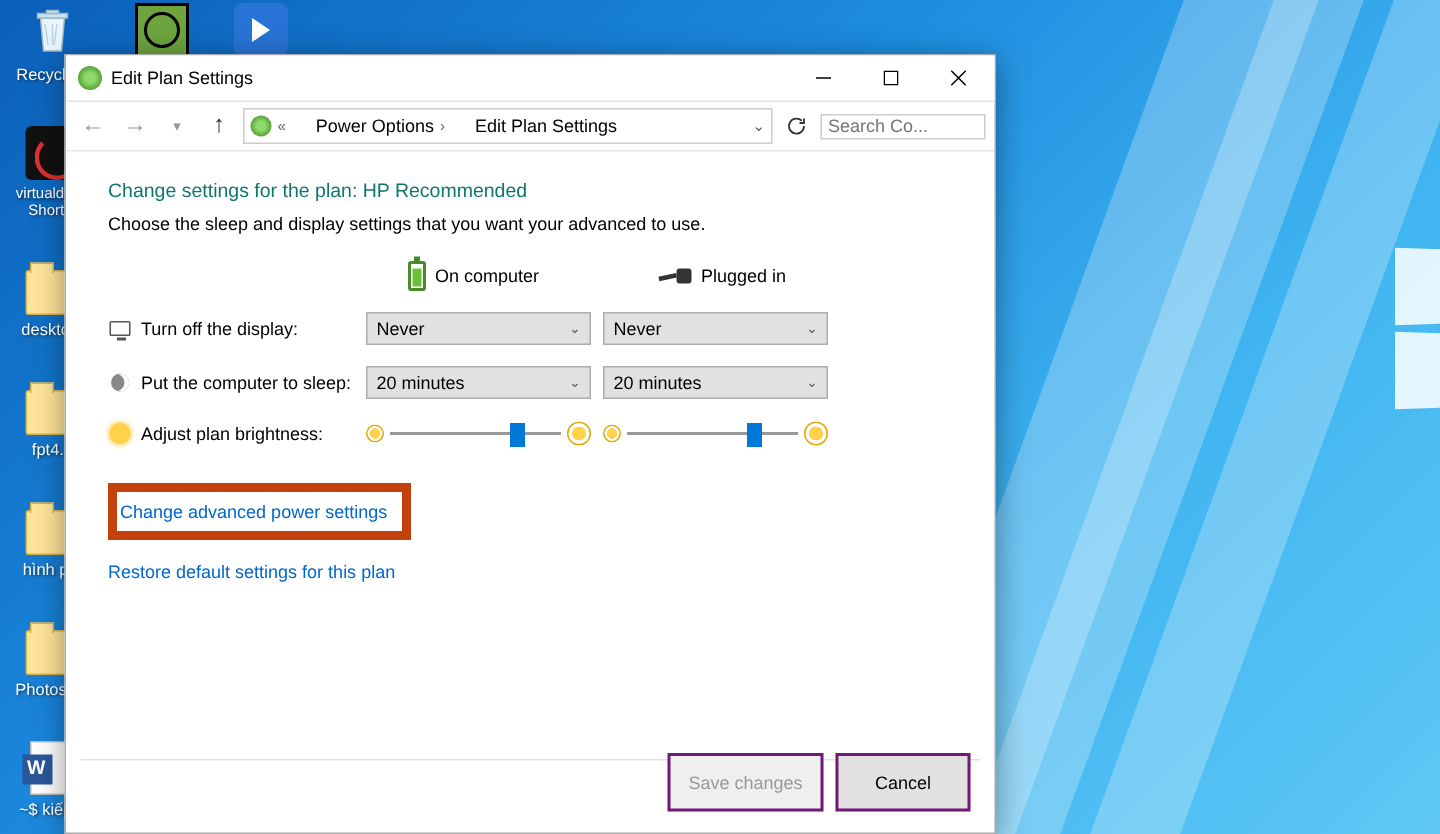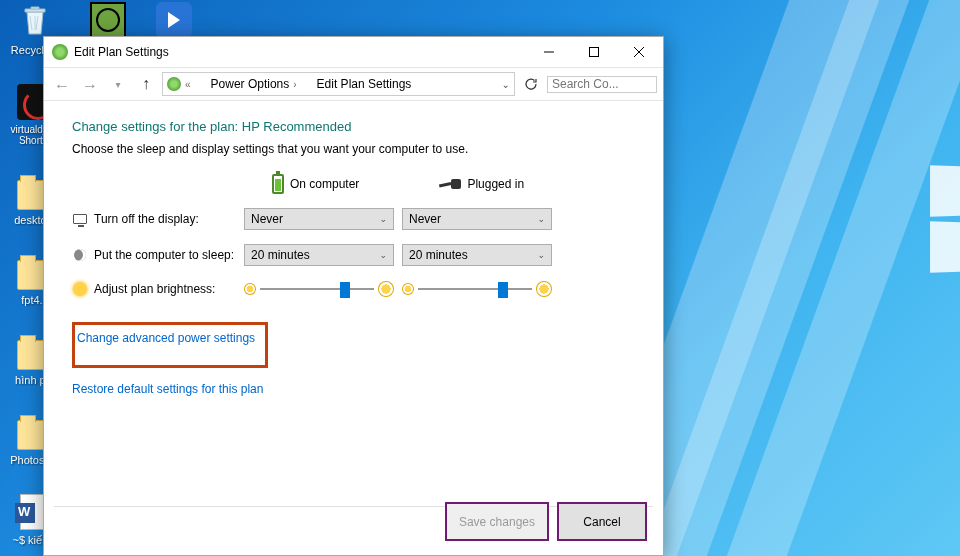--- a/index.html
+++ b/index.html
@@ -79,21 +79,21 @@
 
   .bright-cell{ width:150px; display:flex; align-items:center; gap:4px; margin-right:8px;}
   .sun-sm{width:12px;height:12px;border-radius:50%;background:radial-gradient(circle,#ffd24a 40%,transparent 42%); box-shadow:0 0 0 1px #e0a800 inset;}
   .sun-lg{width:16px;height:16px;border-radius:50%;background:radial-gradient(circle,#ffd24a 40%,transparent 42%); box-shadow:0 0 0 1px #e0a800 inset;}
   .slider{ flex:1; height:18px; position:relative;}
   .slider .track{position:absolute;left:0;right:0;top:8px;height:2px;background:#999;}
   .slider .thumb{position:absolute;top:2px;width:10px;height:16px;background:#0078d7;cursor:pointer;}
 
   .links{ margin-top:24px;}
   .link{ color:#0066cc; font-size:12px; cursor:pointer; display:inline-block;}
-  .link-box{ border:3px solid #c2410c; padding:6px 10px 20px 2px; display:inline-block; margin-bottom:8px;}
+  .link-box{ border:6px solid #c2410c; padding:6px 10px 6px 2px; display:inline-block; margin-bottom:8px;}
   .link2{ margin-top:6px;}
 
   .btnbar{ position:absolute; bottom:14px; right:16px; display:flex; gap:8px;}
   .btn{ min-width:90px; height:39px; border:2px solid #701a75; background:#e1e1e1; font-size:12px; display:flex; align-items:center; justify-content:center; cursor:pointer; padding:0 12px;}
   .btn.disabled{ color:#9a9a9a; background:#efefef; cursor:default;}
   .divider{ position:absolute; left:10px; right:10px; bottom:48px; height:1px; background:#e0e0e0;}
 
   .monitor-ico{width:14px;height:10px;border:1px solid #555;border-radius:1px;position:relative;}
   .monitor-ico::after{content:"";position:absolute;left:4px;top:10px;width:6px;height:2px;background:#555;}
   .moon-ico{width:12px;height:12px;border-radius:50%;background:#888;box-shadow:inset -3px 0 0 #fff;}
@@ -210,21 +210,21 @@
     <div class="refresh">
       <svg width="14" height="14" viewBox="0 0 14 14">
           <path d="M12 7a5 5 0 1 1-1.5-3.5M12 2v3h-3" fill="none" stroke="#333" stroke-width="1.2"></path>
         </svg>
     </div>
     <input class="search" placeholder="Search Co..." style="">
   </div>
 
   <div class="content">
     <div class="heading">Change settings for the plan: HP Recommended</div>
-    <div class="sub">Choose the sleep and display settings that you want your computer to use.</div>
+    <div class="sub">Choose the sleep and display settings that you want your advanced to use.</div>
 
     <div class="cols-header">
       <div class="h">
         <div class="battery-ico"></div>
         <span>On computer</span>
       </div>
       <div class="h">
         <div class="plug-ico"></div>
         <span>Plugged in</span>
       </div>

